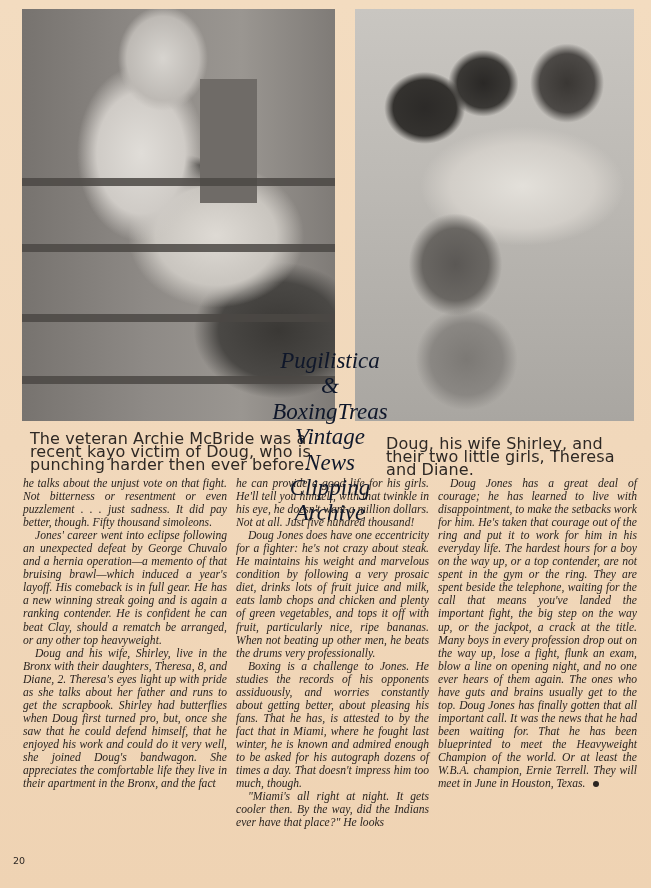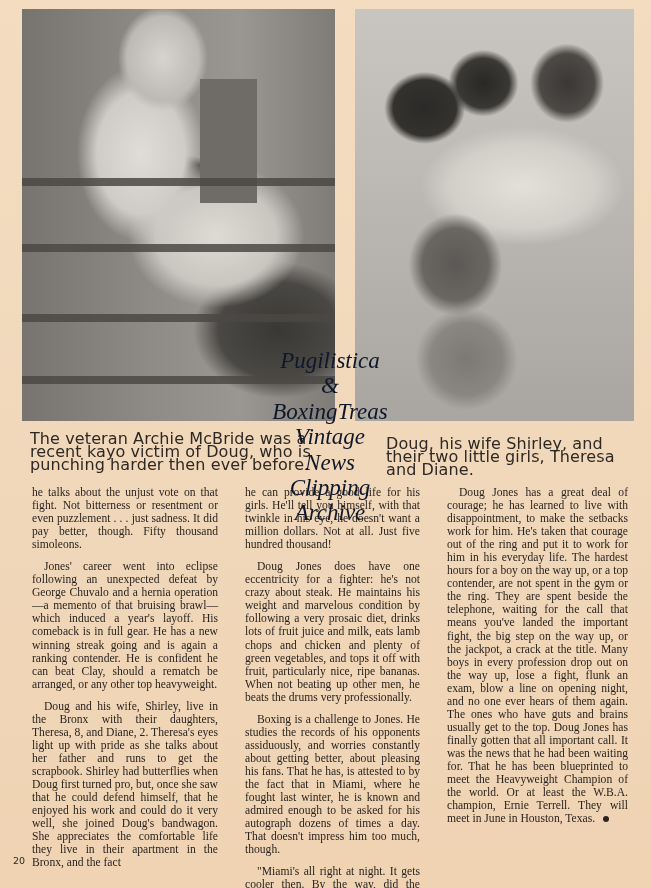--- a/index.html
+++ b/index.html
@@ -38,21 +38,21 @@
   .caption {
     position:absolute; font-family:"DejaVu Sans", sans-serif; font-size:16px;
     line-height:13px; color:#2e2824; letter-spacing:.1px;
   }
   #caption-left { left:30px; top:432px; width:300px; }
   #caption-right { left:386px; top:437px; width:230px; }
   .col {
     position:absolute; top:477px; font-size:11.6px; line-height:13.05px;
     text-align:justify; color:#2a2420;
   }
-  .col p { margin:9px; }
+  .col p { margin:0;font-style:italic; }
   .col p.indent { text-indent:12px; }
   .col p.noindent-last { text-align-last:left; }
   #col-1 { left:23px; width:204px; }
   #col-2 { left:236px; width:193px; }
   #col-3 { left:438px; width:199px; }
   .end-bullet { display:inline-block; width:6px; height:6px; border-radius:50%; background:#2a2420; margin-left:8px; }
   #page-number { position:absolute; left:13px; top:855px; font-family:"DejaVu Sans", sans-serif; font-size:9.5px; color:#2e2824; }
   .watermark {
     position:absolute; left:260px; top:348px; width:140px;
     font-family:"Liberation Serif", serif; font-style:italic; font-weight:normal;

